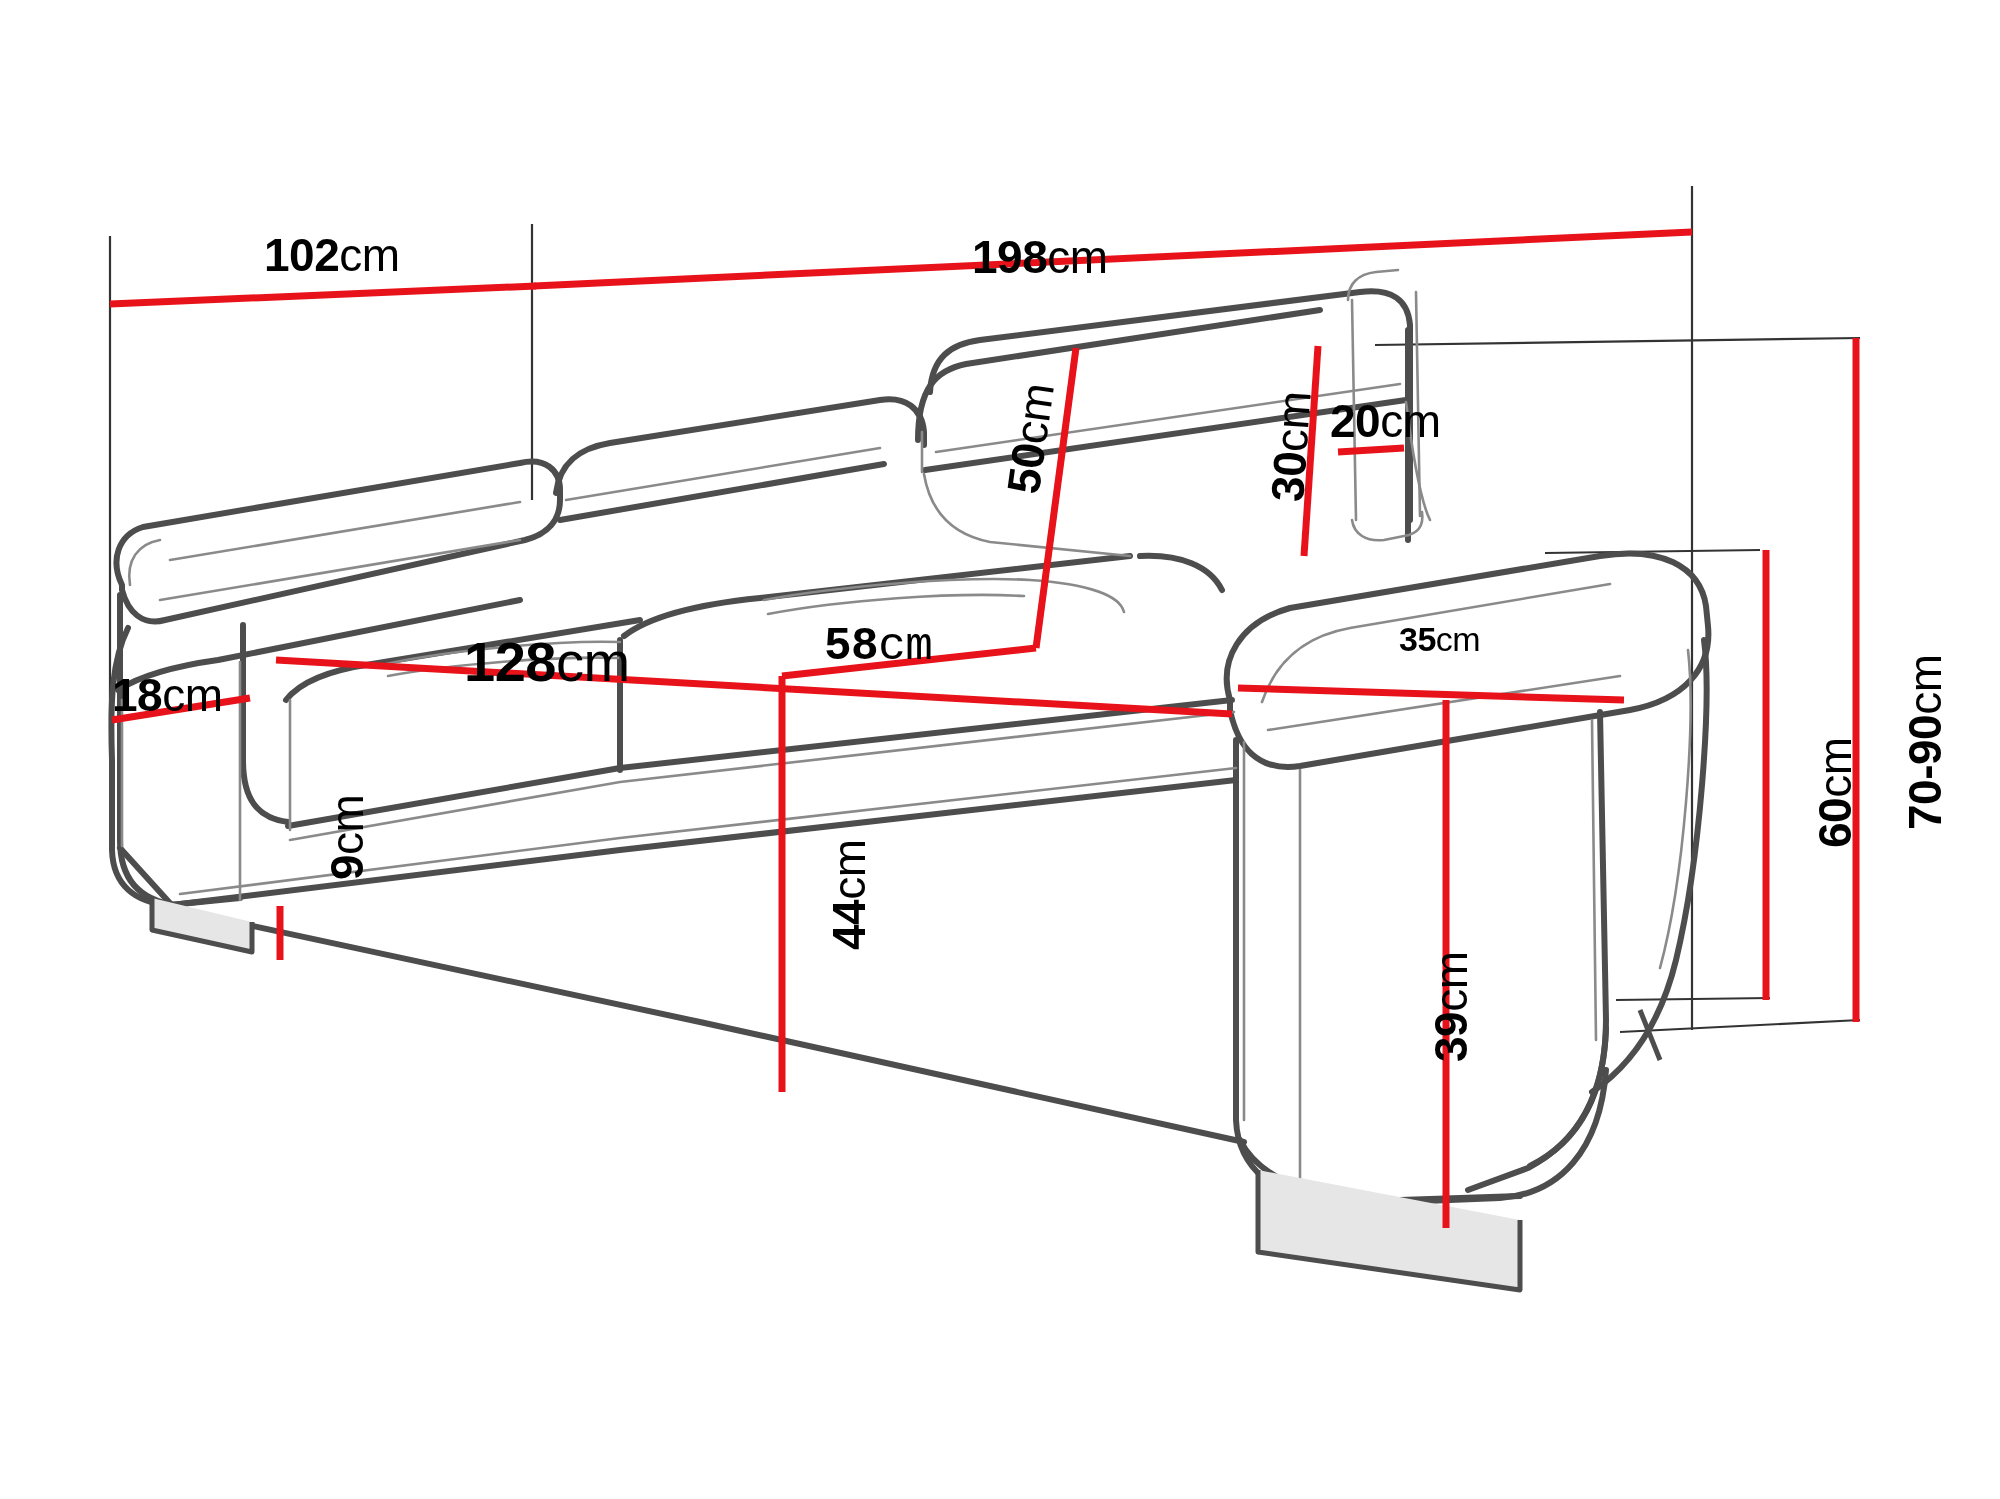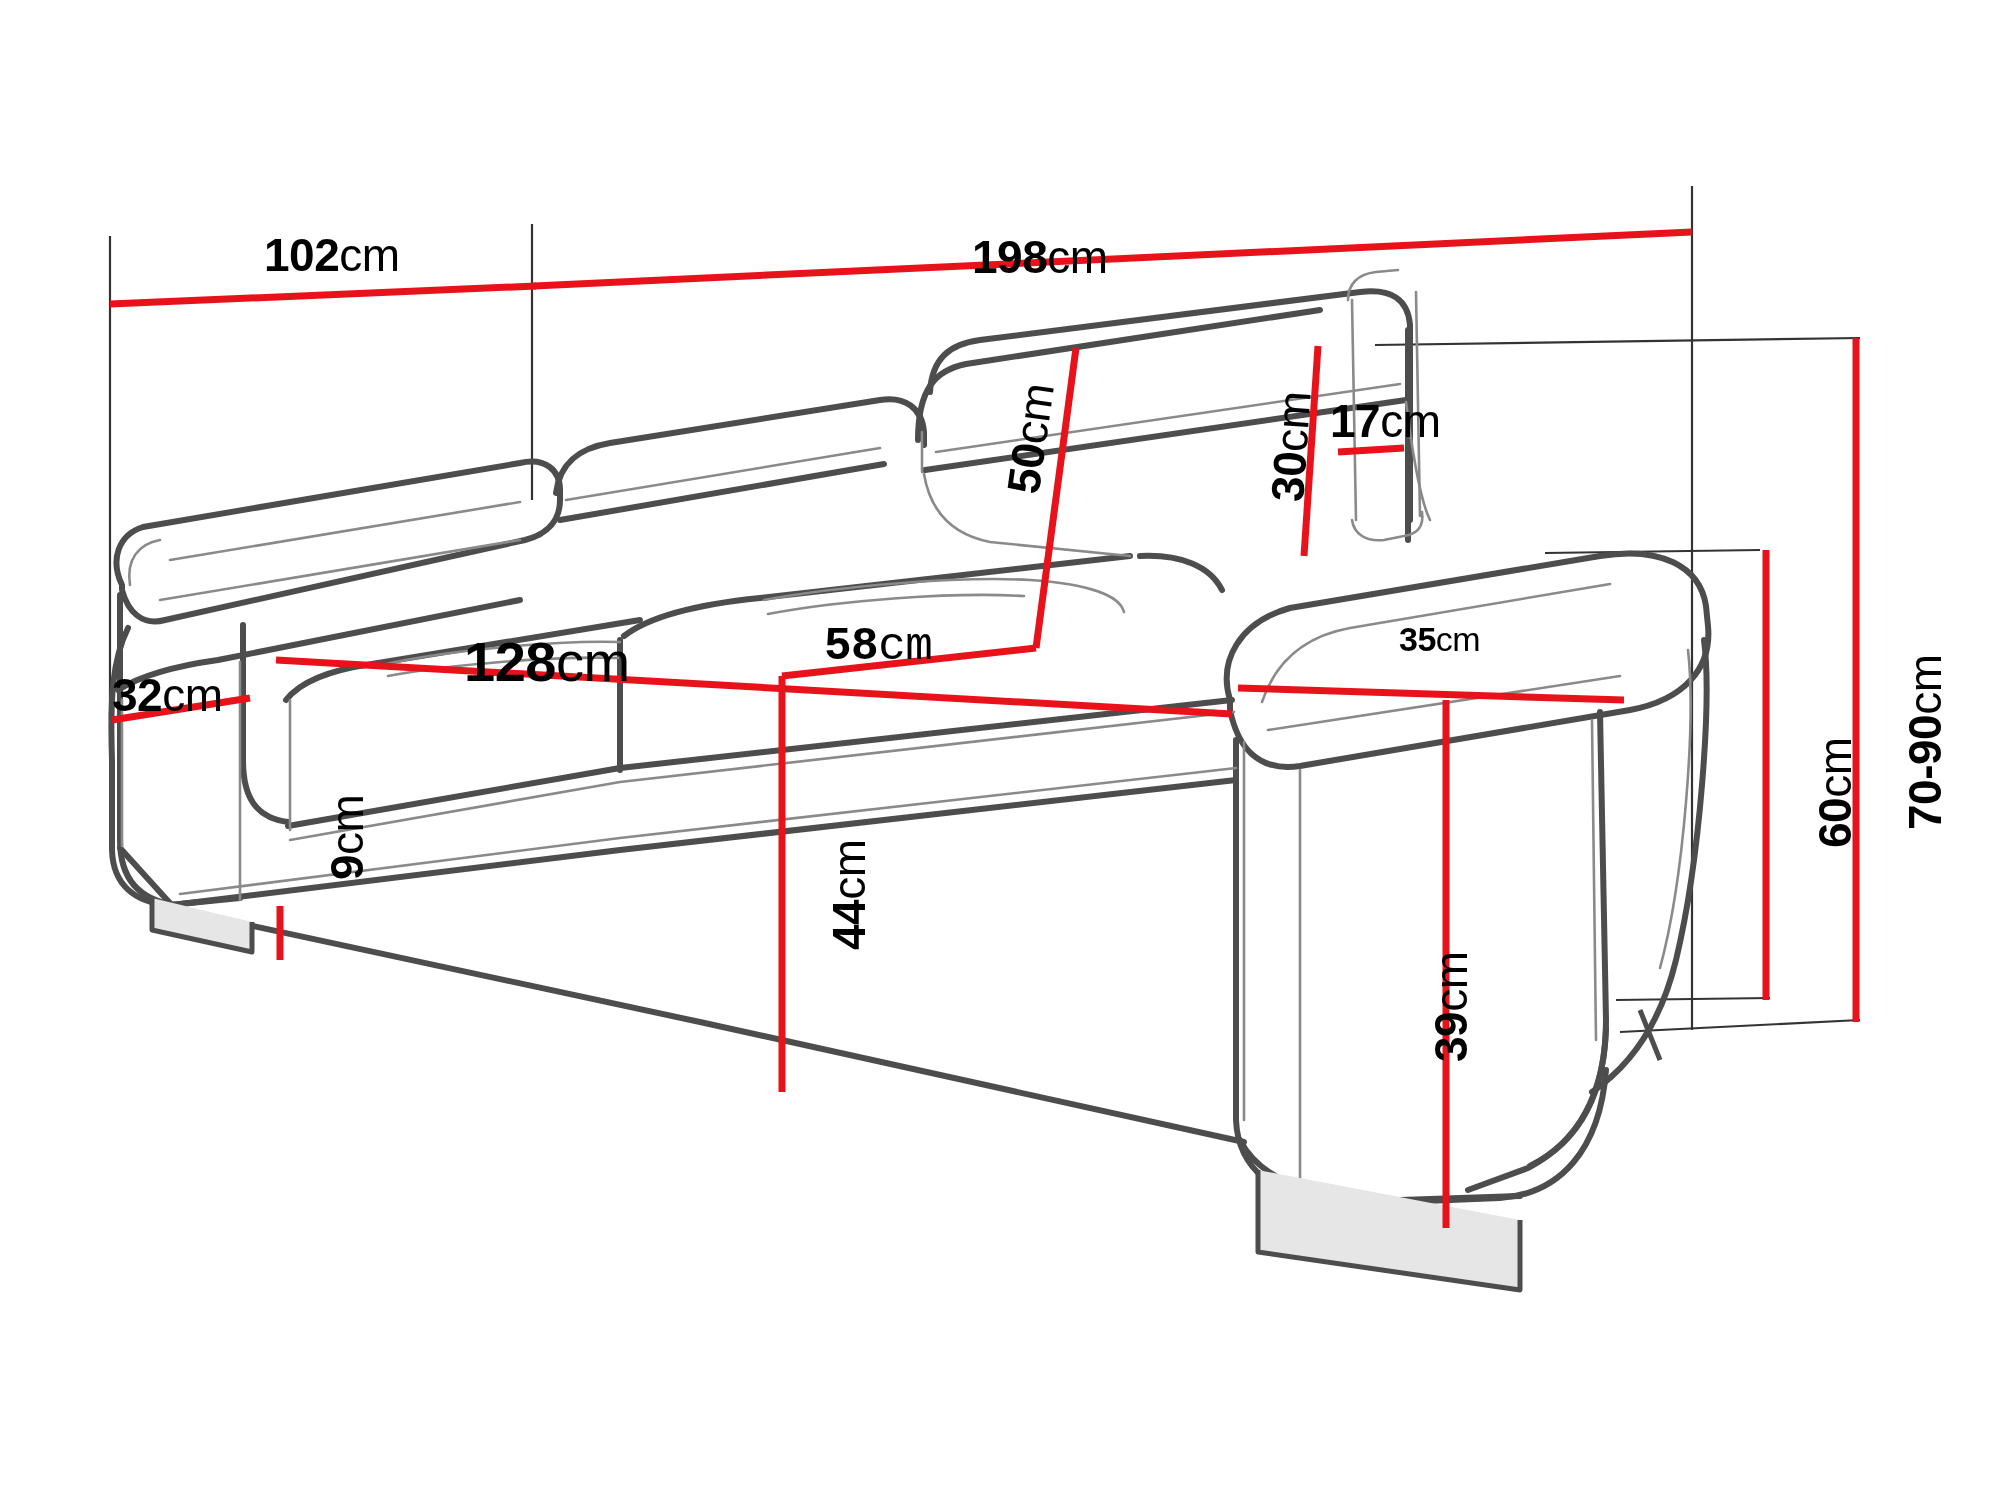--- a/index.html
+++ b/index.html
@@ -240,33 +240,33 @@
 
   <div class="dim-label" style="left:1000px; top:490px; font-size:46px; transform: rotate(-82deg); transform-origin: left top;">
     <span class="dim-num">50</span><span class="dim-unit">cm</span>
   </div>
 
   <div class="dim-label" style="left:1264px; top:500px; font-size:46px; transform: rotate(-86deg); transform-origin: left top;">
     <span class="dim-num">30</span><span class="dim-unit">cm</span>
   </div>
 
   <div class="dim-label" style="left:1330px; top:398px; font-size:46px;">
-    <span class="dim-num">17</span><span class="dim-unit">cm</span>
+    <span class="dim-num">20</span><span class="dim-unit">cm</span>
   </div>
 
   <div class="dim-label" style="left:1902px; top:830px; font-size:46px; transform: rotate(-90deg); transform-origin: left top;">
     <span class="dim-num">70-90</span><span class="dim-unit">cm</span>
   </div>
 
   <div class="dim-label" style="left:1812px; top:848px; font-size:46px; transform: rotate(-90deg); transform-origin: left top;">
     <span class="dim-num">60</span><span class="dim-unit">cm</span>
   </div>
 
   <div class="dim-label" style="left:112px; top:672px; font-size:46px;">
-    <span class="dim-num">32</span><span class="dim-unit">cm</span>
+    <span class="dim-num">18</span><span class="dim-unit">cm</span>
   </div>
 
   <div class="dim-label" style="left:464px; top:634px; font-size:56px;">
     <span class="dim-num">128</span><span class="dim-unit">cm</span>
   </div>
 
   <div class="dim-label" style="left:824px; top:624px; font-size:46px;font-family:Liberation Mono, monospace;">
     <span class="dim-num">58</span><span class="dim-unit">cm</span>
   </div>
 

